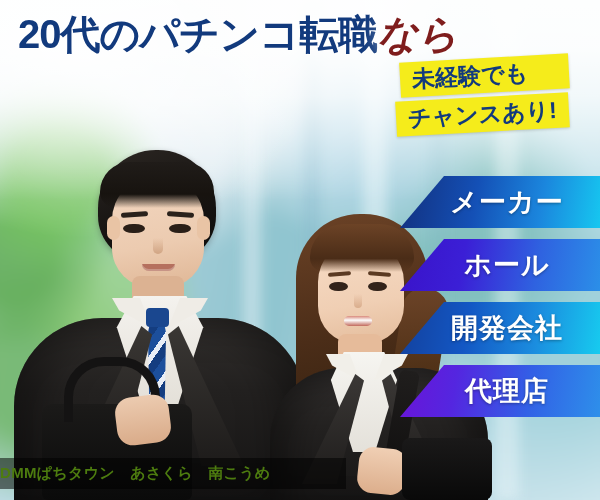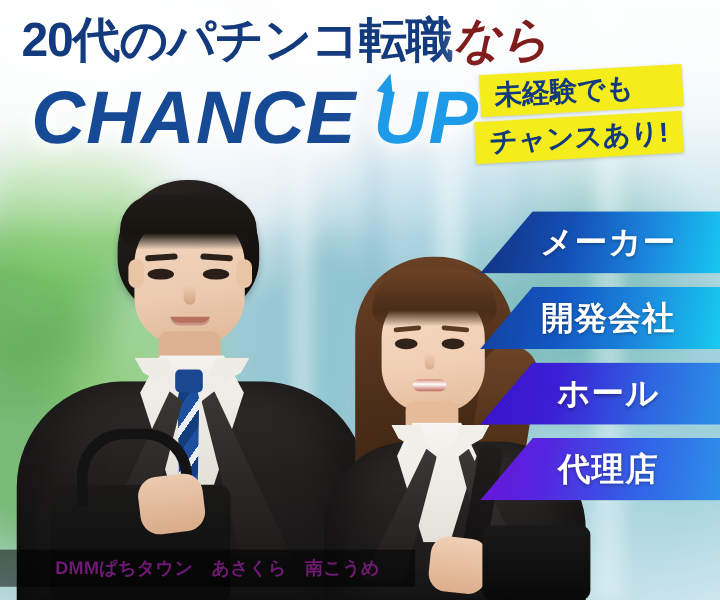--- a/index.html
+++ b/index.html
@@ -260,22 +260,22 @@
   .bnr.b4{background:linear-gradient(100deg,#6a14d8 0%,#5426e0 28%,#3260e6 64%,#2e8fea 100%);}
   .bnr.b5{background:linear-gradient(100deg,#0f2f8f 0%,#1155c2 32%,#1a8fe0 66%,#16cdf2 100%);}
 
   
   .credit{
     position:absolute;left:0;top:458px;width:346px;height:31px;
     background:rgba(0,0,0,.52);
     display:flex;align-items:center;
   }
   .credit span{
-    color:#701a75;font-size:15px;font-weight:600;letter-spacing:.3px;
-    padding-left:46px;white-space:nowrap;
+    color:#4d7c0f;font-size:15px;font-weight:600;letter-spacing:.3px;
+    white-space:nowrap;
   }
 </style>
 </head>
 <body>
 
 <div id="banner">
 
   <div class="photo">
     <div class="bg-city"></div>
     <div class="bg-bars"></div>
@@ -327,36 +327,35 @@
       <div class="w-lapel-l"></div>
       <div class="w-lapel-r"></div>
       <div class="w-strap"></div>
       <div class="w-hand"></div>
       <div class="w-bag"></div>
     </div>
   </div>
 
   <div class="headline"><span>20代のパチンコ転職</span><span class="hl-tail">なら</span></div>
 
-  <div class="logo"><span>CHANCE</span><span class="up"><span class="arrow"></span><span>UP</span></span></div>
 
   <div class="badge">
     <div class="badge-row r1">未経験でも</div>
     <div class="badge-row r2">チャンスあり!</div>
   </div>
 
   <div class="banners">
     <div class="bnr b1">
       <span>メーカー</span>
     </div>
+    <div class="bnr b2">
+      <span>ホール</span>
+    </div>
     <div class="bnr b3">
       <span>開発会社</span>
-    </div>
-    <div class="bnr b2">
-      <span>ホール</span>
     </div>
     <div class="bnr b4">
       <span>代理店</span>
     </div>
   </div>
 
   <div class="credit">
     <span>DMMぱちタウン　あさくら　南こうめ</span>
   </div>
 

